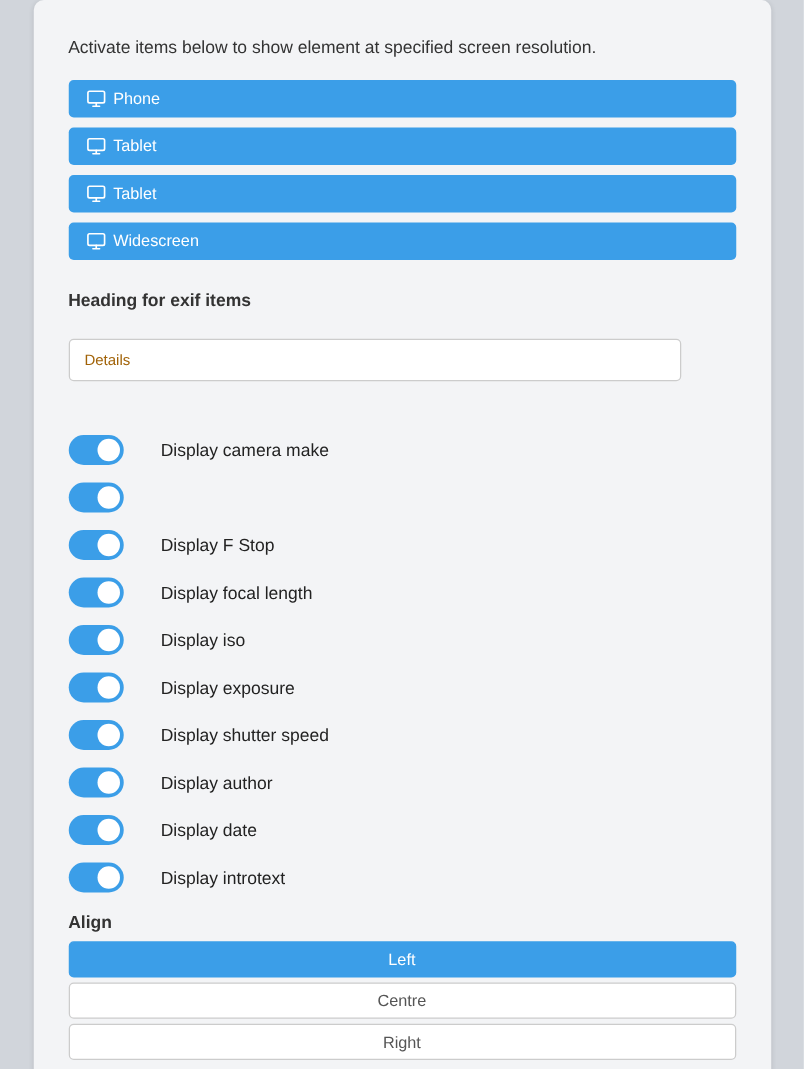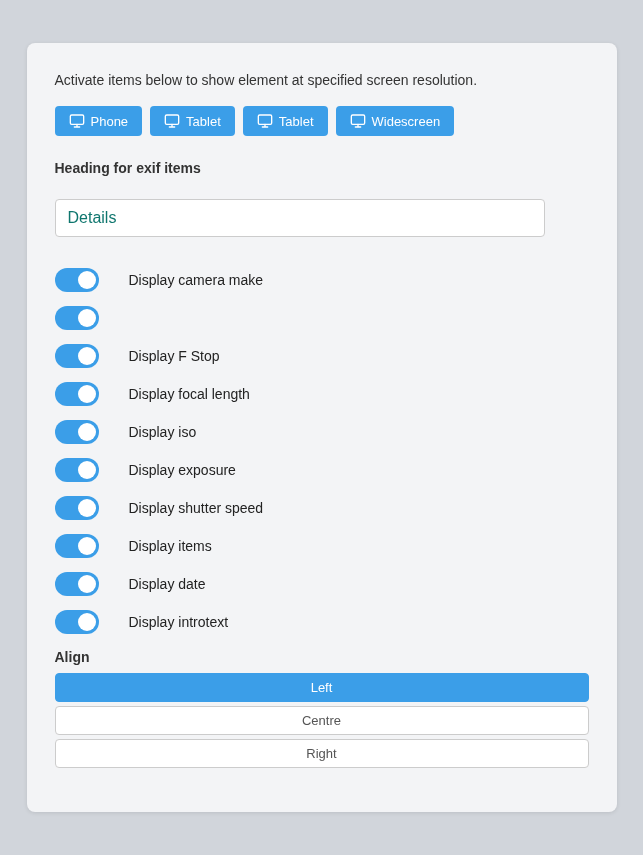--- a/index.html
+++ b/index.html
@@ -22,20 +22,21 @@
       font-size: 14px;
       color: #333;
       margin-bottom: 16px;
       line-height: 1.4;
     }
     .resolution-buttons {
       display: flex;
       gap: 8px;
       margin-bottom: 24px;
       flex-wrap: wrap;
+      flex-direction: column;
     }
     .res-btn {
       display: flex;
       align-items: center;
       gap: 6px;
       background: #3b9ee8;
       color: white;
       border: none;
       border-radius: 4px;
       padding: 7px 14px;
@@ -53,25 +54,25 @@
       font-weight: 600;
       color: #333;
       margin-bottom: 23px;
     }
     .text-input {
       width: 100%;
       max-width: 490px;
       padding: 9px 12px;
       border: 1px solid #ccc;
       border-radius: 4px;
-      font-size: 16px;
-      color: #0f766e;
+      font-size: 12px;
+      color: #a16207;
       background: white;
       outline: none;
-      margin-bottom: 24px;
+      margin-bottom: 36px;
     }
     .toggle-list {
       display: flex;
       flex-direction: column;
       gap: 0;
     }
     .toggle-row {
       display: flex;
       align-items: center;
       gap: 30px;
@@ -246,21 +247,21 @@
       </label>
       <span class="toggle-label">Display shutter speed</span>
     </div>
       <div class="toggle-row">
       <label class="toggle-switch">
         <input type="checkbox" checked="" style="">
         <div class="toggle-track">
           <div class="toggle-thumb"></div>
         </div>
       </label>
-      <span class="toggle-label">Display items</span>
+      <span class="toggle-label">Display author</span>
     </div>
       <div class="toggle-row">
       <label class="toggle-switch">
         <input type="checkbox" checked="" style="">
         <div class="toggle-track">
           <div class="toggle-thumb"></div>
         </div>
       </label>
       <span class="toggle-label">Display date</span>
     </div>

